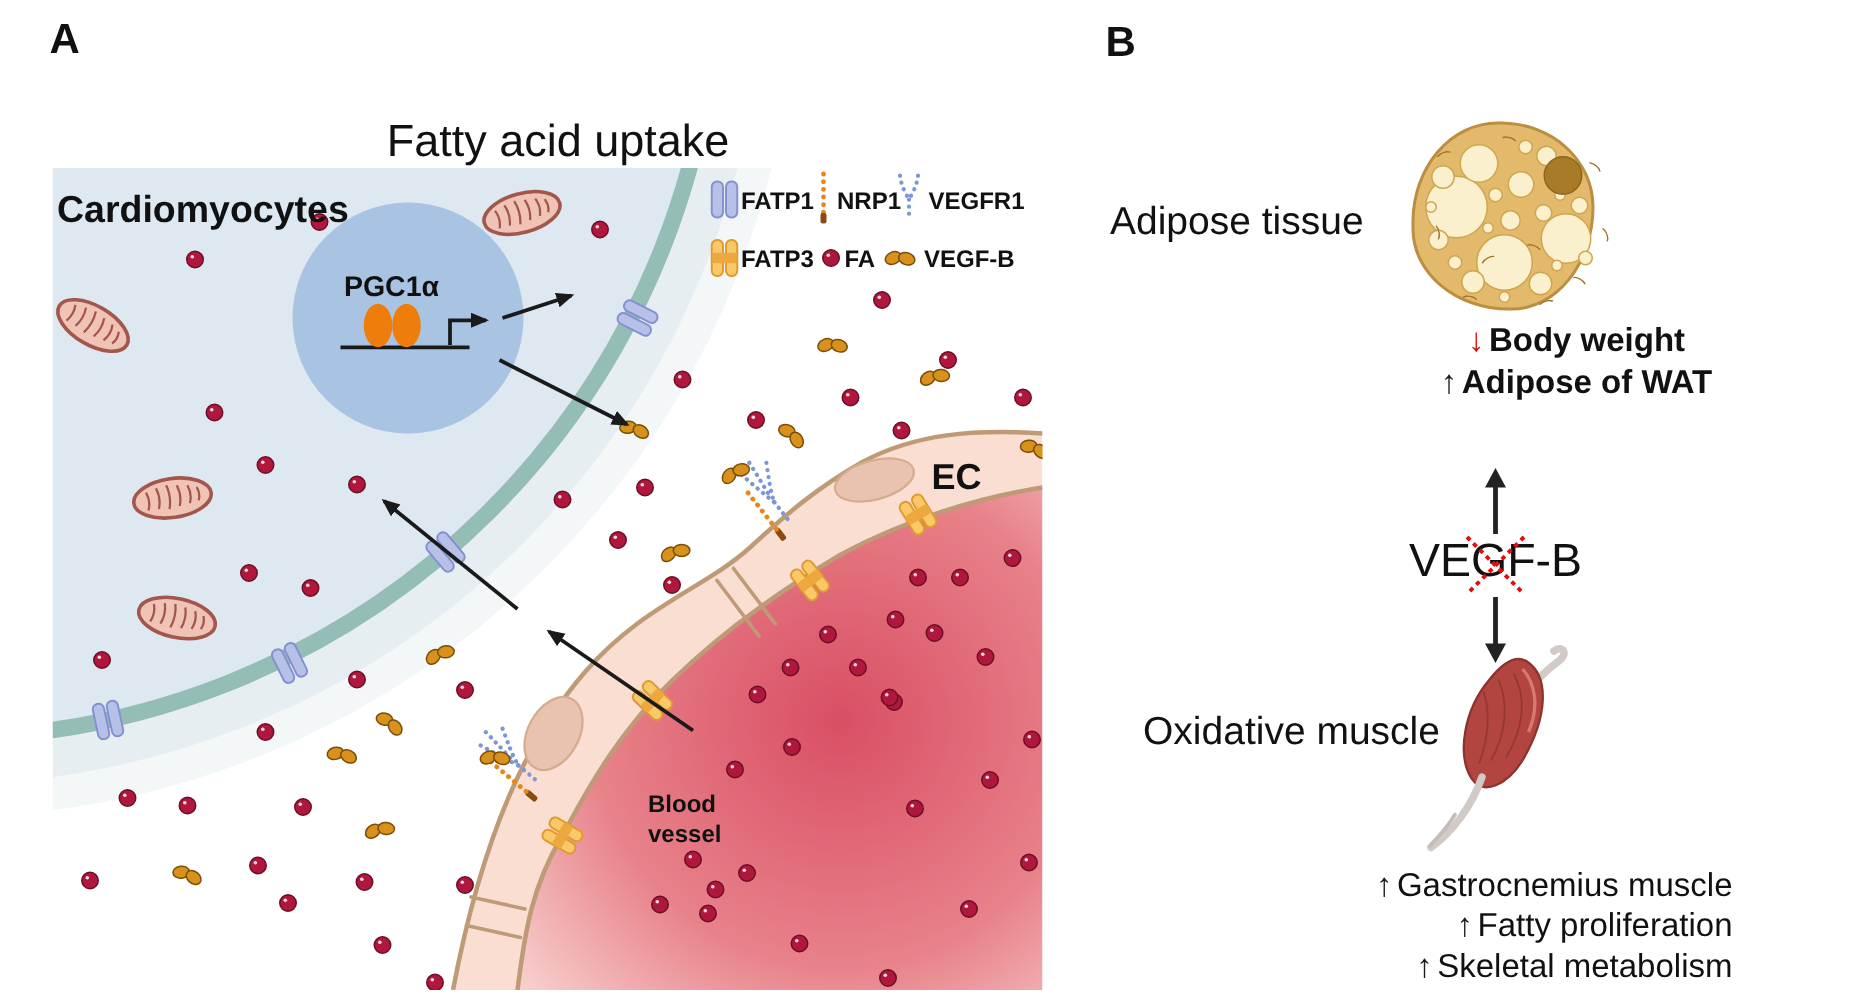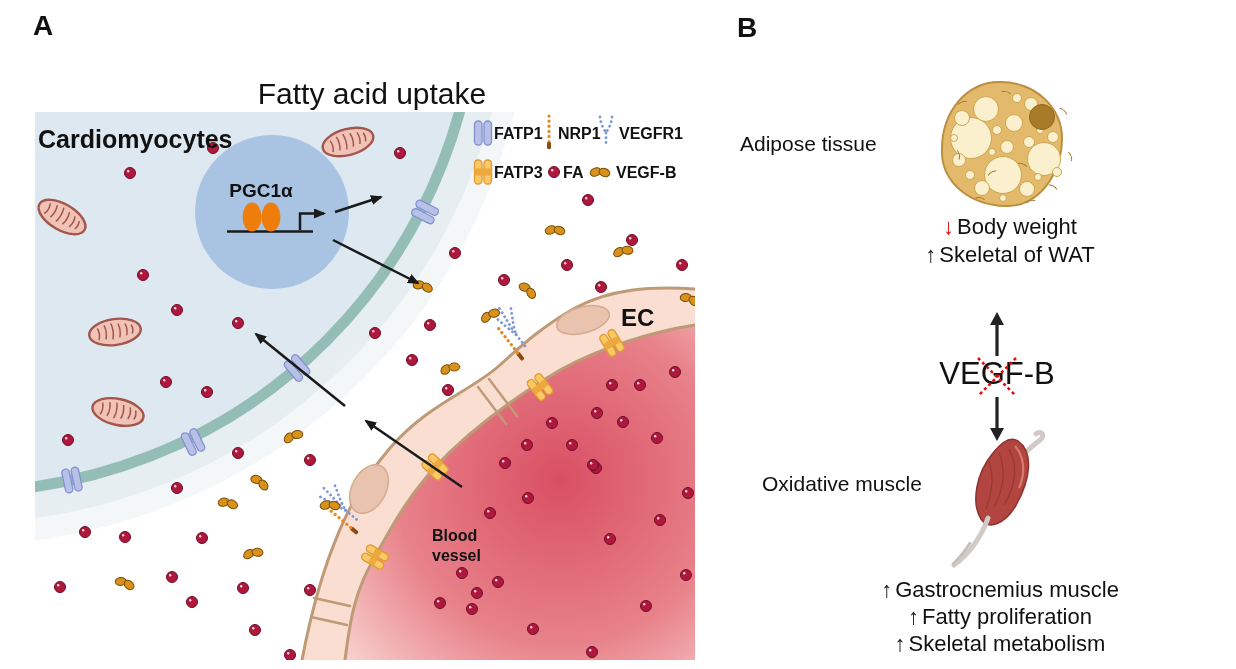--- a/index.html
+++ b/index.html
@@ -14,21 +14,21 @@
   .t-cell{font-size:25px;font-weight:bold;}
   .t-pgc{font-size:19px;font-weight:bold;}
   .t-ec{font-size:24px;font-weight:bold;}
   .t-vessel{font-size:16px;font-weight:bold;}
   .t-legend{font-size:16px;font-weight:bold;}
   .arrow-line{stroke:#1a1a1a;stroke-width:2.5;fill:none;}
   .bead-orange{stroke:#e8861a;stroke-width:3.2;fill:none;stroke-dasharray:0.1 5;stroke-linecap:round;}
   .bead-blue{stroke:#7b97d4;stroke-width:2.8;fill:none;stroke-dasharray:0.1 4.6;stroke-linecap:round;}
 
   
-  .b-label-text{position:absolute;font-size:21px;color:#111;white-space:nowrap;}
+  .b-label-text{position:absolute;font-size:26px;color:#111;white-space:nowrap;}
   .effects{position:absolute;text-align:center;}
   .effect-line{font-size:22px;line-height:28px;color:#111;white-space:nowrap;}
   .effects.muscle .effect-line{line-height:27px;}
   .eff-arrow{display:inline-block;margin-right:3px;color:#1a1a1a;}
   .eff-arrow.red{color:#dd1111;}
   .vegfb-hub{position:absolute;left:927px;top:312px;width:140px;display:flex;flex-direction:column;align-items:center;}
   .vegfb-word-wrap{position:relative;line-height:36px;}
   .vegfb-word{font-size:31px;color:#111;}
   .x-overlay{position:absolute;left:50%;top:50%;transform:translate(-50%,-50%);pointer-events:none;}
   .adipose-blob{position:absolute;left:941px;top:81px;width:122px;height:126px;
@@ -294,26 +294,26 @@
       <div class="squiggle" style="left: 112px; top: 26px; transform: rotate(40deg);"></div>
       <div class="squiggle" style="left: 6px; top: 68px; transform: rotate(80deg);"></div>
       <div class="squiggle" style="left: 30px; top: 114px; transform: rotate(10deg);"></div>
       <div class="squiggle" style="left: 82px; top: 117px; transform: rotate(-15deg);"></div>
       <div class="squiggle" style="left: 118px; top: 70px; transform: rotate(70deg);"></div>
       <div class="squiggle" style="left: 72px; top: 80px; transform: rotate(20deg);"></div>
       <div class="squiggle" style="left: 44px; top: 88px; transform: rotate(-30deg);"></div>
       <div class="squiggle" style="left: 102px; top: 102px; transform: rotate(30deg);"></div>
     </div>
 
-  <div class="effects" style="left:845px;top:213px;width:330px;">
+  <div class="effects" style="left:886px;top:213px;width:330px;font-weight:bold;">
     <div class="effect-line">
       <span class="eff-arrow red">↓</span><span>Body weight</span>
     </div>
     <div class="effect-line">
-      <span class="eff-arrow">↑</span><span>Skeletal of WAT</span>
+      <span class="eff-arrow">↑</span><span>Adipose of WAT</span>
     </div>
   </div>
 
   <div class="vegfb-hub">
     <svg width="18" height="44">
       <line x1="9" y1="12" x2="9" y2="44" stroke="#222" stroke-width="3.2"></line>
       <polygon points="2,13 9,0 16,13" fill="#222"></polygon>
     </svg>
     <div class="vegfb-word-wrap">
       <span class="vegfb-word">VEGF-B</span>
@@ -332,21 +332,21 @@
 
   <svg class="abs" style="left:948px;top:428px;" width="100" height="140" viewBox="0 0 100 140">
     <path d="M88,6 C93,2 98,7 92,12 C80,21 69,32 63,45" stroke="#d2cac6" stroke-width="5" fill="none" stroke-linecap="round"></path>
     <path d="M70,13 C85,23 84,50 67,79 C57,95 41,103 33,91 C23,75 28,45 45,25 C53,15 62,8 70,13 Z" fill="#b24540" stroke="#8c332e" stroke-width="1.5"></path>
     <path d="M61,21 C70,37 68,57 56,77 M51,25 C58,41 56,61 46,79 M41,33 C46,47 44,65 38,81" stroke="#8c332e" stroke-width="1.2" fill="none" opacity="0.75"></path>
     <path d="M67,18 C76,28 78,44 71,60" stroke="#d97f76" stroke-width="2.2" fill="none" opacity="0.9"></path>
     <path d="M40,90 C33,110 20,127 6,137" stroke="#d2cac6" stroke-width="5" fill="none" stroke-linecap="round"></path>
     <path d="M22,115 C16,125 10,131 5,136" stroke="#c6bcb8" stroke-width="2.5" fill="none" stroke-linecap="round"></path>
   </svg>
 
-  <div class="effects muscle" style="left:845px;top:576px;width:310px;">
+  <div class="effects muscle" style="left:845px;top:576px;width:310px;text-align:right;">
     <div class="effect-line">
       <span class="eff-arrow">↑</span><span>Gastrocnemius muscle</span>
     </div>
     <div class="effect-line">
       <span class="eff-arrow">↑</span><span>Fatty proliferation</span>
     </div>
     <div class="effect-line">
       <span class="eff-arrow">↑</span><span>Skeletal metabolism</span>
     </div>
   </div>

